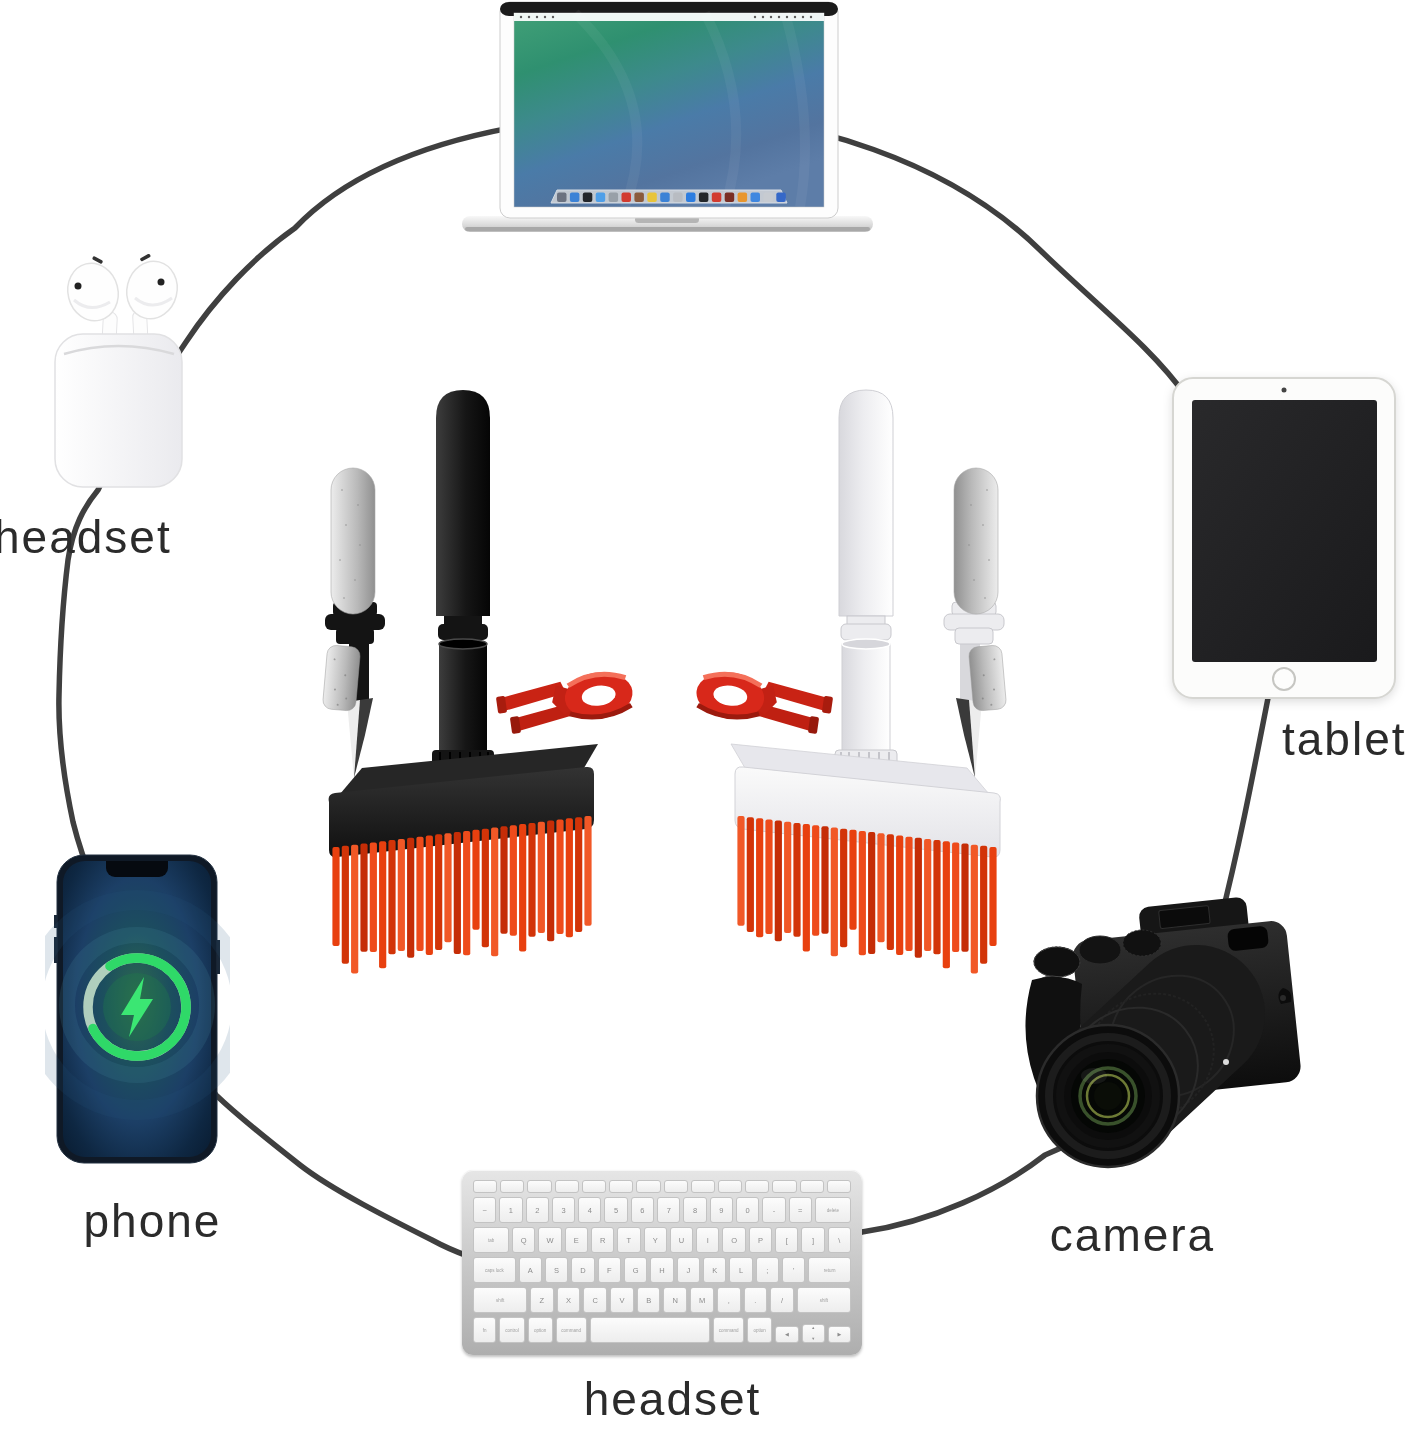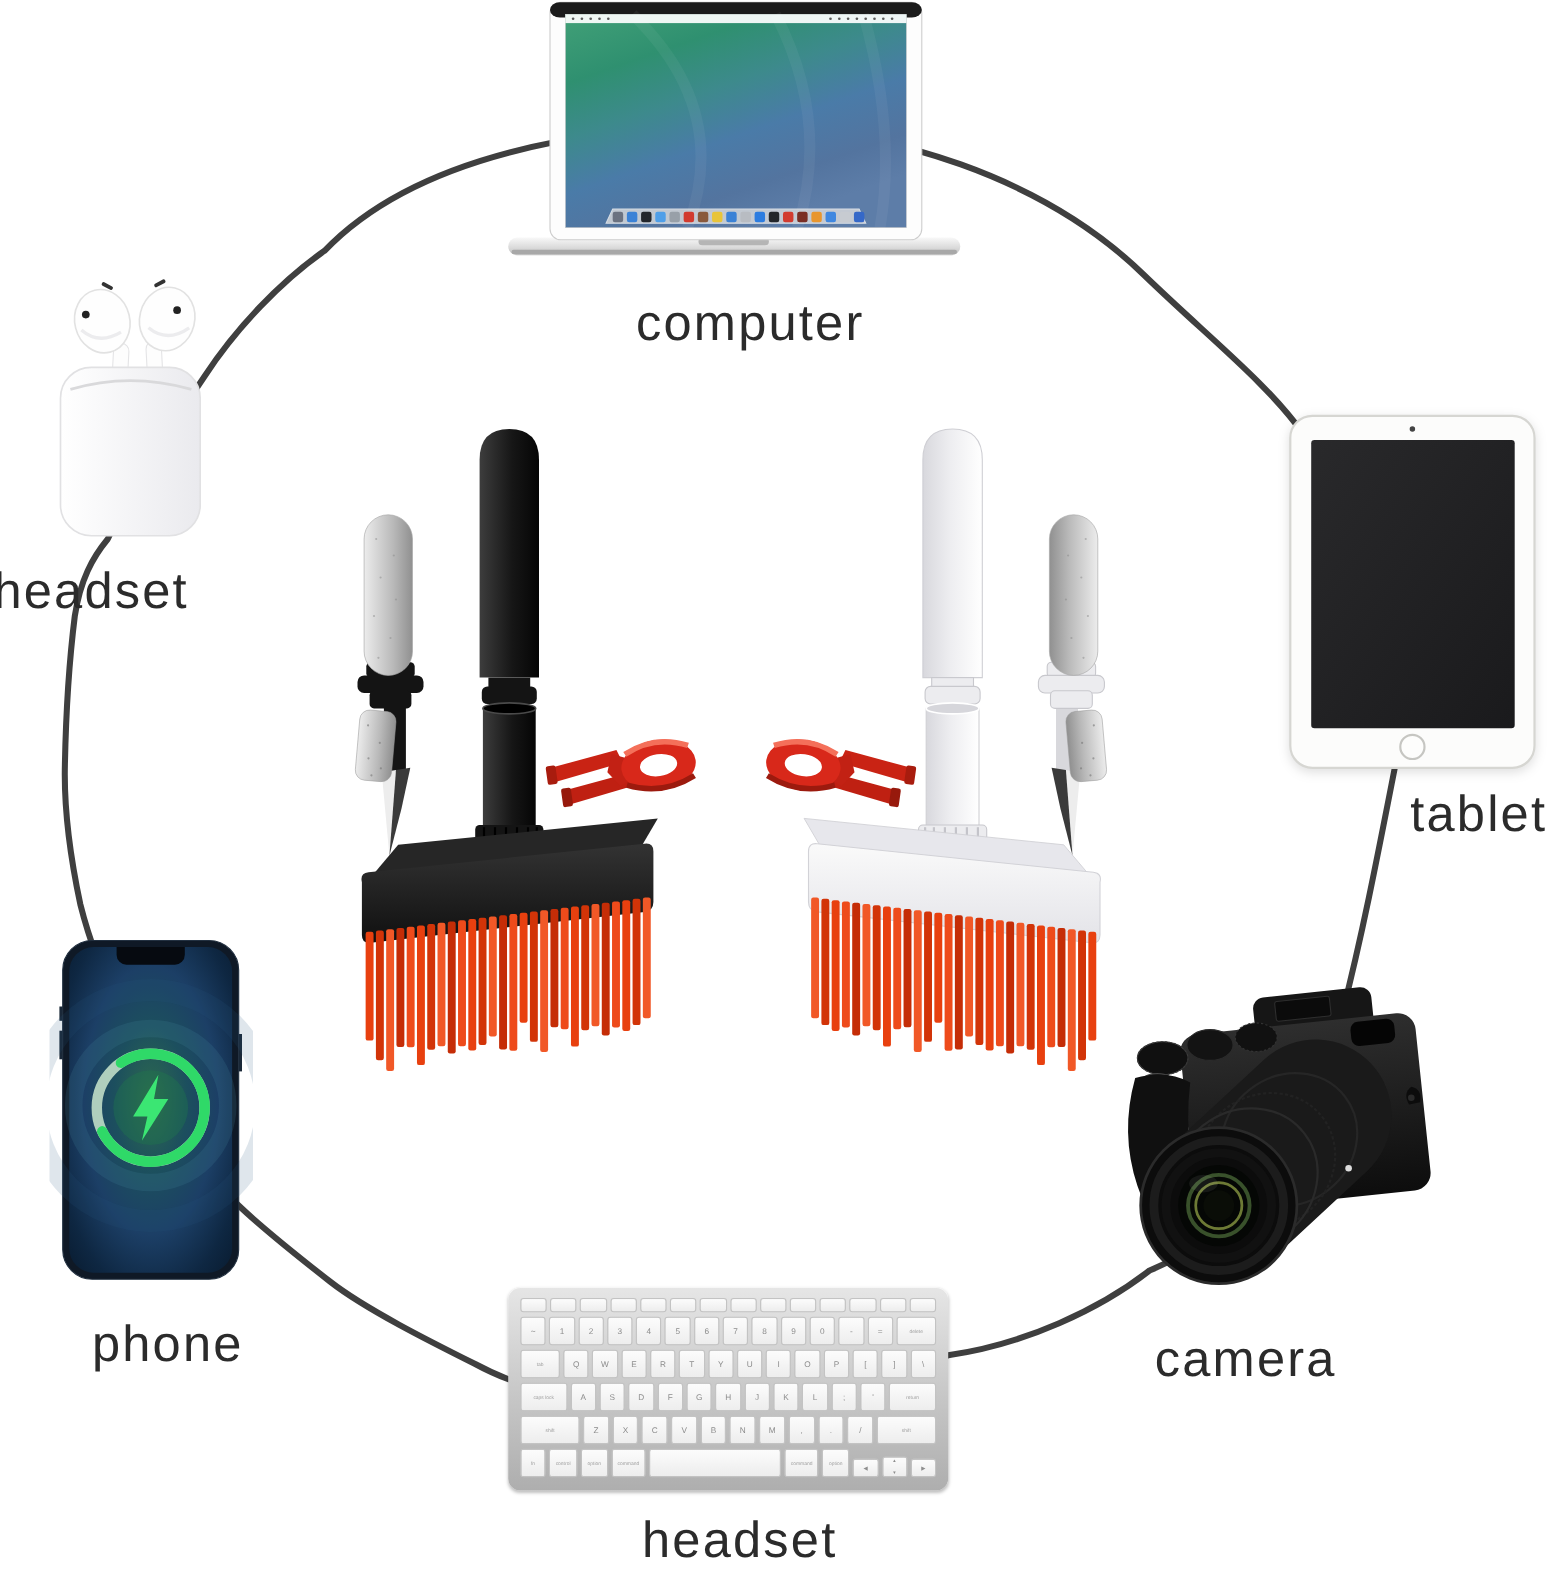--- a/index.html
+++ b/index.html
@@ -552,19 +552,18 @@
           <div class="key half">◀</div>
           <div class="key half updown">
             <span>▲</span>
             <span>▼</span>
           </div>
           <div class="key half">▶</div>
         </div>
       </div>
   </div>
 
-  <div class="lbl lbl-computer">computer</div>
   <div class="lbl lbl-headset">headset</div>
   <div class="lbl lbl-tablet">tablet</div>
   <div class="lbl lbl-camera">camera</div>
   <div class="lbl lbl-phone">phone</div>
   <div class="lbl lbl-keyboard">headset</div>
 </div>
 
 </body></html>

